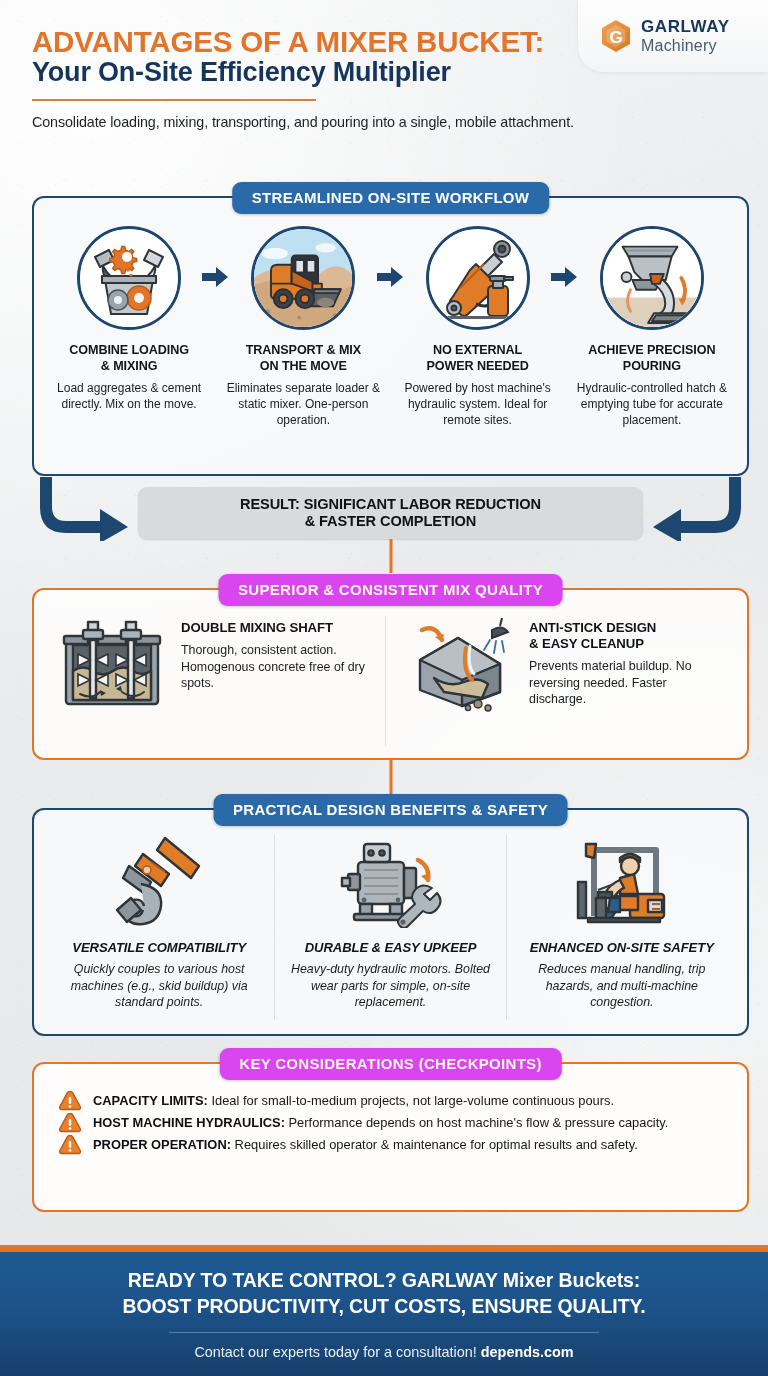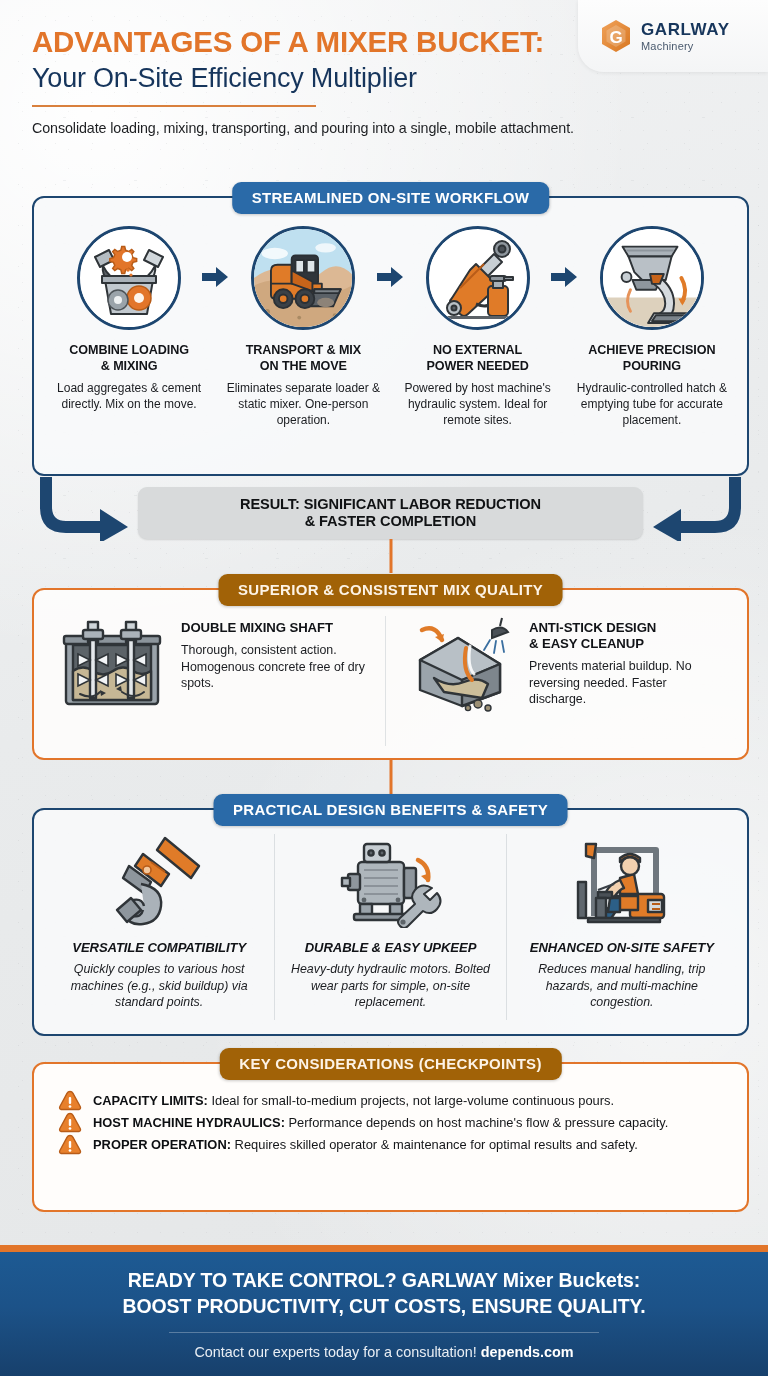--- a/index.html
+++ b/index.html
@@ -32,49 +32,49 @@
   .logo-plate{
     position:absolute; top:0; right:0; width:190px; height:72px;
     background:linear-gradient(180deg,#fdfdfd,#f4f5f6);
     border-bottom-left-radius:26px;
     box-shadow:0 1px 4px rgba(0,0,0,.07);
     display:flex; align-items:center; gap:9px; padding-left:22px;
   }
   .logo-mark{width:32px;height:34px;flex:none;}
   .logo-text{display:flex;flex-direction:column;line-height:1;}
   .logo-name{font-size:17px;font-weight:bold;color:#17365c;letter-spacing:.6px;}
-  .logo-sub{font-size:11px;color:#4a5a6e;margin-top:3px;letter-spacing:.2px;}
+  .logo-sub{font-size:16px;color:#4a5a6e;margin-top:3px;letter-spacing:.2px;}
 
   .header{position:relative;padding:26px 30px 0 32px;}
   .h-top{
     font-size:29.5px;font-weight:bold;color:#e2752a;letter-spacing:-.2px;
     line-height:1.06; font-stretch:condensed;
   }
   .h-sub{
-    font-size:27px;font-weight:normal;color:#16355c;letter-spacing:-.2px;
-    line-height:1.12;margin-top:6px;
+    font-size:27px;font-weight:bold;color:#16355c;letter-spacing:-.2px;
+    line-height:1.12;
   }
   .h-rule{height:2px;background:#d9803d;width:284px;margin:11px 0 0 0;}
   .h-tag{font-size:14.3px;color:#1d1f22;margin-top:13px;letter-spacing:-.1px;}
 
   
   .section{position:absolute;left:32px;right:19px;}
   .panel{
     background:rgba(247,249,250,.93);
     border:2px solid #1d4670;border-radius:12px;
     position:relative;
   }
   .panel.orange{border-color:#e2752a;background:rgba(253,252,251,.95);}
   .badge{
     position:absolute;top:-16px;left:50%;transform:translateX(-50%);
     background:#2a6aa8;color:#fff;font-size:15px;font-weight:bold;
     letter-spacing:.3px;padding:7px 20px 8px;border-radius:9px;white-space:nowrap;
     box-shadow:0 1px 3px rgba(0,0,0,.2); z-index:4;
   }
-  .badge.orange{background:#a16207;color:#fdf3e6;}
+  .badge.orange{background:#d946ef;color:#fdf3e6;}
 
   
   #workflow{top:196px;height:280px;}
   .flow-row{display:flex;padding:28px 8px 0;align-items:flex-start;}
   .flow-col{flex:1;display:flex;flex-direction:column;align-items:center;position:relative;}
   .circ{
     width:104px;height:104px;border-radius:50%;
     border:3px solid #1d4670;background:#fff;overflow:hidden;
     display:flex;align-items:center;justify-content:center;
   }

